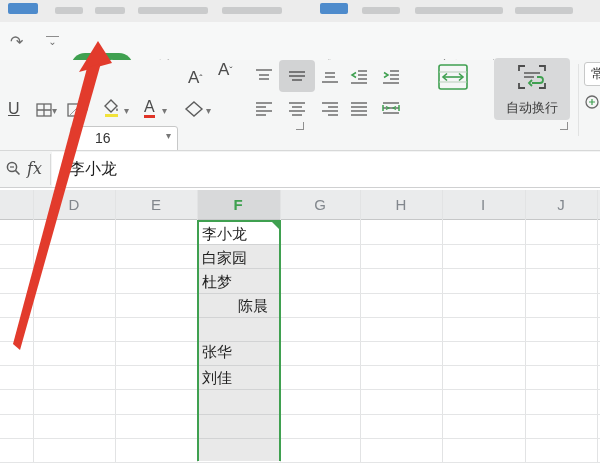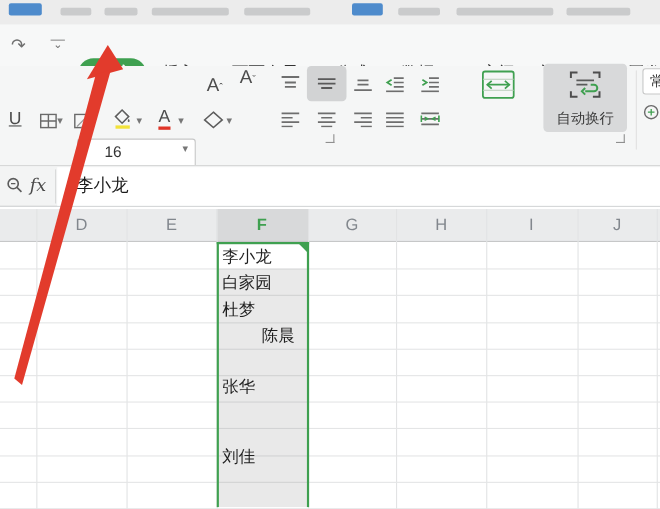--- a/index.html
+++ b/index.html
@@ -264,20 +264,20 @@
   <div class="abs" style="left:197px;top:220px;width:84px;height:2px;background:#3fa050;z-index:4;"></div>
   <div class="abs" style="left:197px;top:220px;width:2px;height:241px;background:#3fa050;z-index:4;"></div>
   <div class="abs" style="left:279px;top:220px;width:2px;height:241px;background:#3fa050;z-index:4;"></div>
   <div class="abs" style="left:271px;top:221px;width:0;height:0;border-right:9px solid #3fa050;border-bottom:9px solid transparent;z-index:5;"></div>
 
   <div class="abs cellval" style="left:202px;top:222px;width:74px;">李小龙</div>
   <div class="abs cellval" style="left:202px;top:270px;width:74px;">杜梦</div>
   <div class="abs cellval" style="left:202px;top:246px;width:74px;">白家园</div>
   <div class="abs cellval" style="left:202px;top:294px;width:74px;padding-left:36px;">陈晨</div>
   <div class="abs cellval" style="left:202px;top:322px;width:74px;margin-top:18px;">张华</div>
-  <div class="abs cellval" style="left:202px;top:366px;width:74px;margin-top:38px;">刘佳</div>
+  <div class="abs cellval" style="left:202px;top:366px;width:74px;">刘佳</div>
 
   <svg class="abs" style="left:0;top:0;z-index:10;pointer-events:none;" width="600" height="463" viewBox="0 0 600 463">
     <polygon points="98,41 79,72 112,63" fill="#e23b2c"></polygon>
     <polygon points="87,68 101,63 20,350 13,344" fill="#e23b2c"></polygon>
   </svg>
 
 </div>
 
 </body></html>

